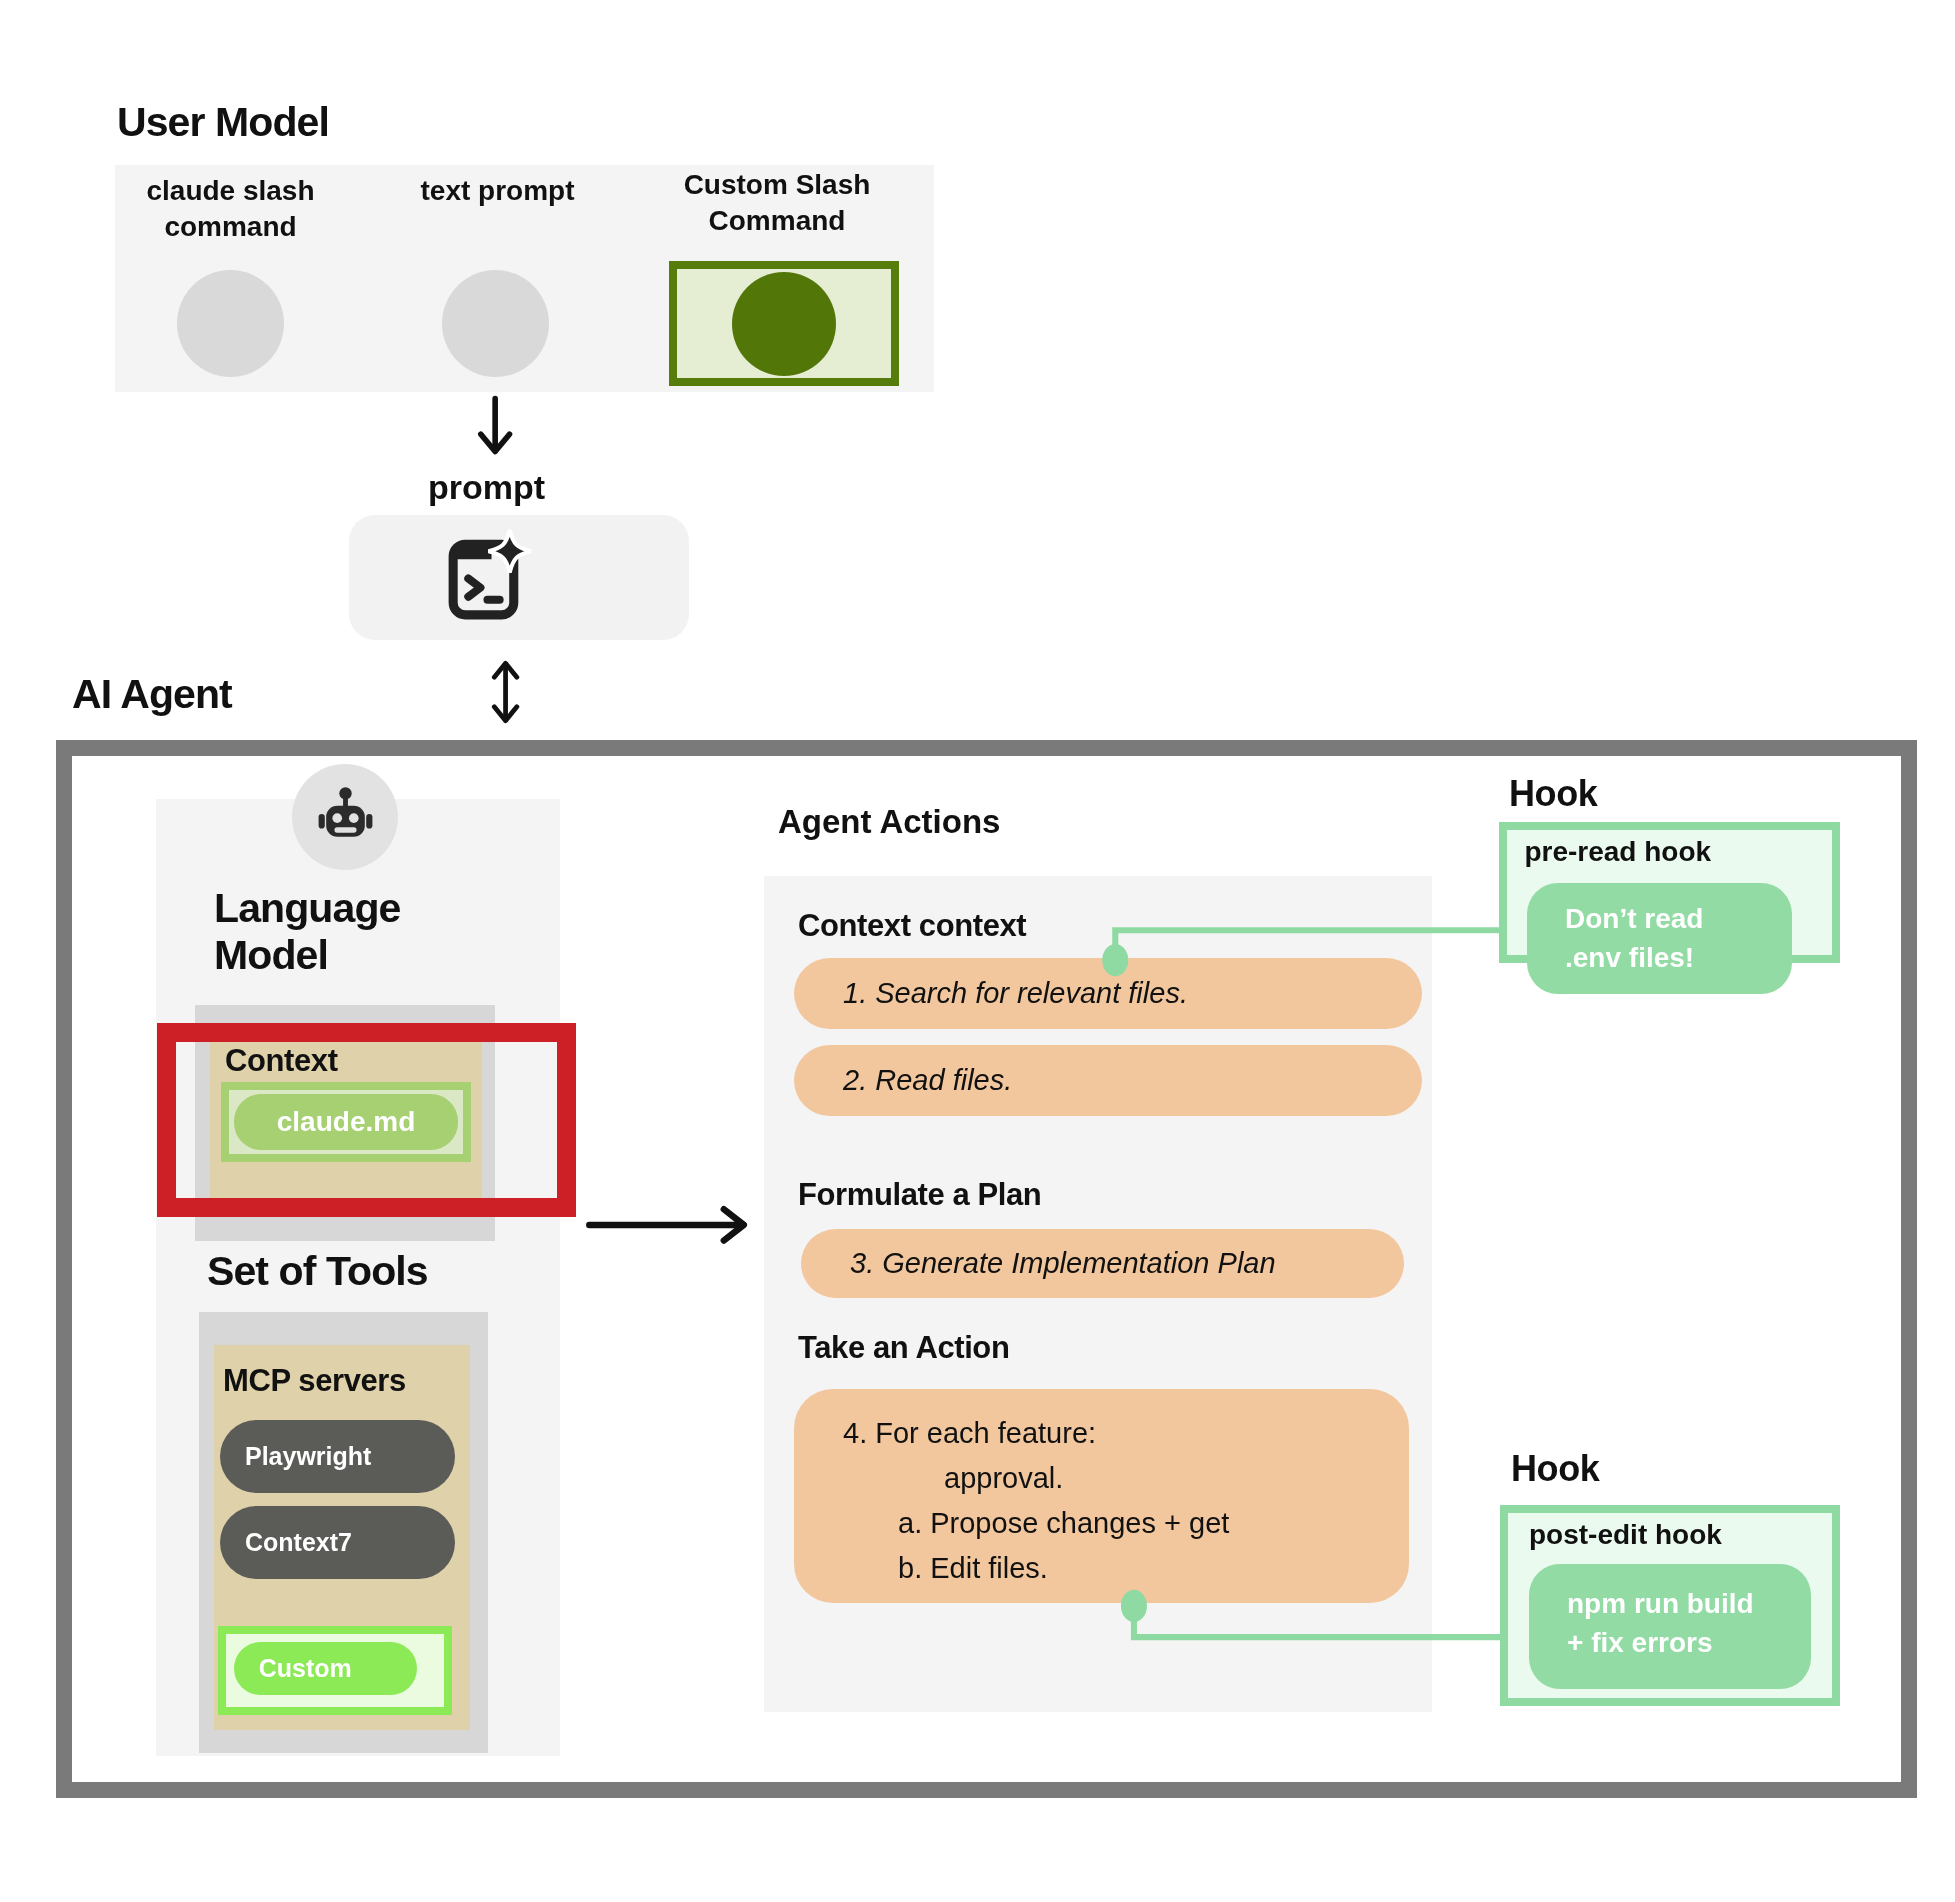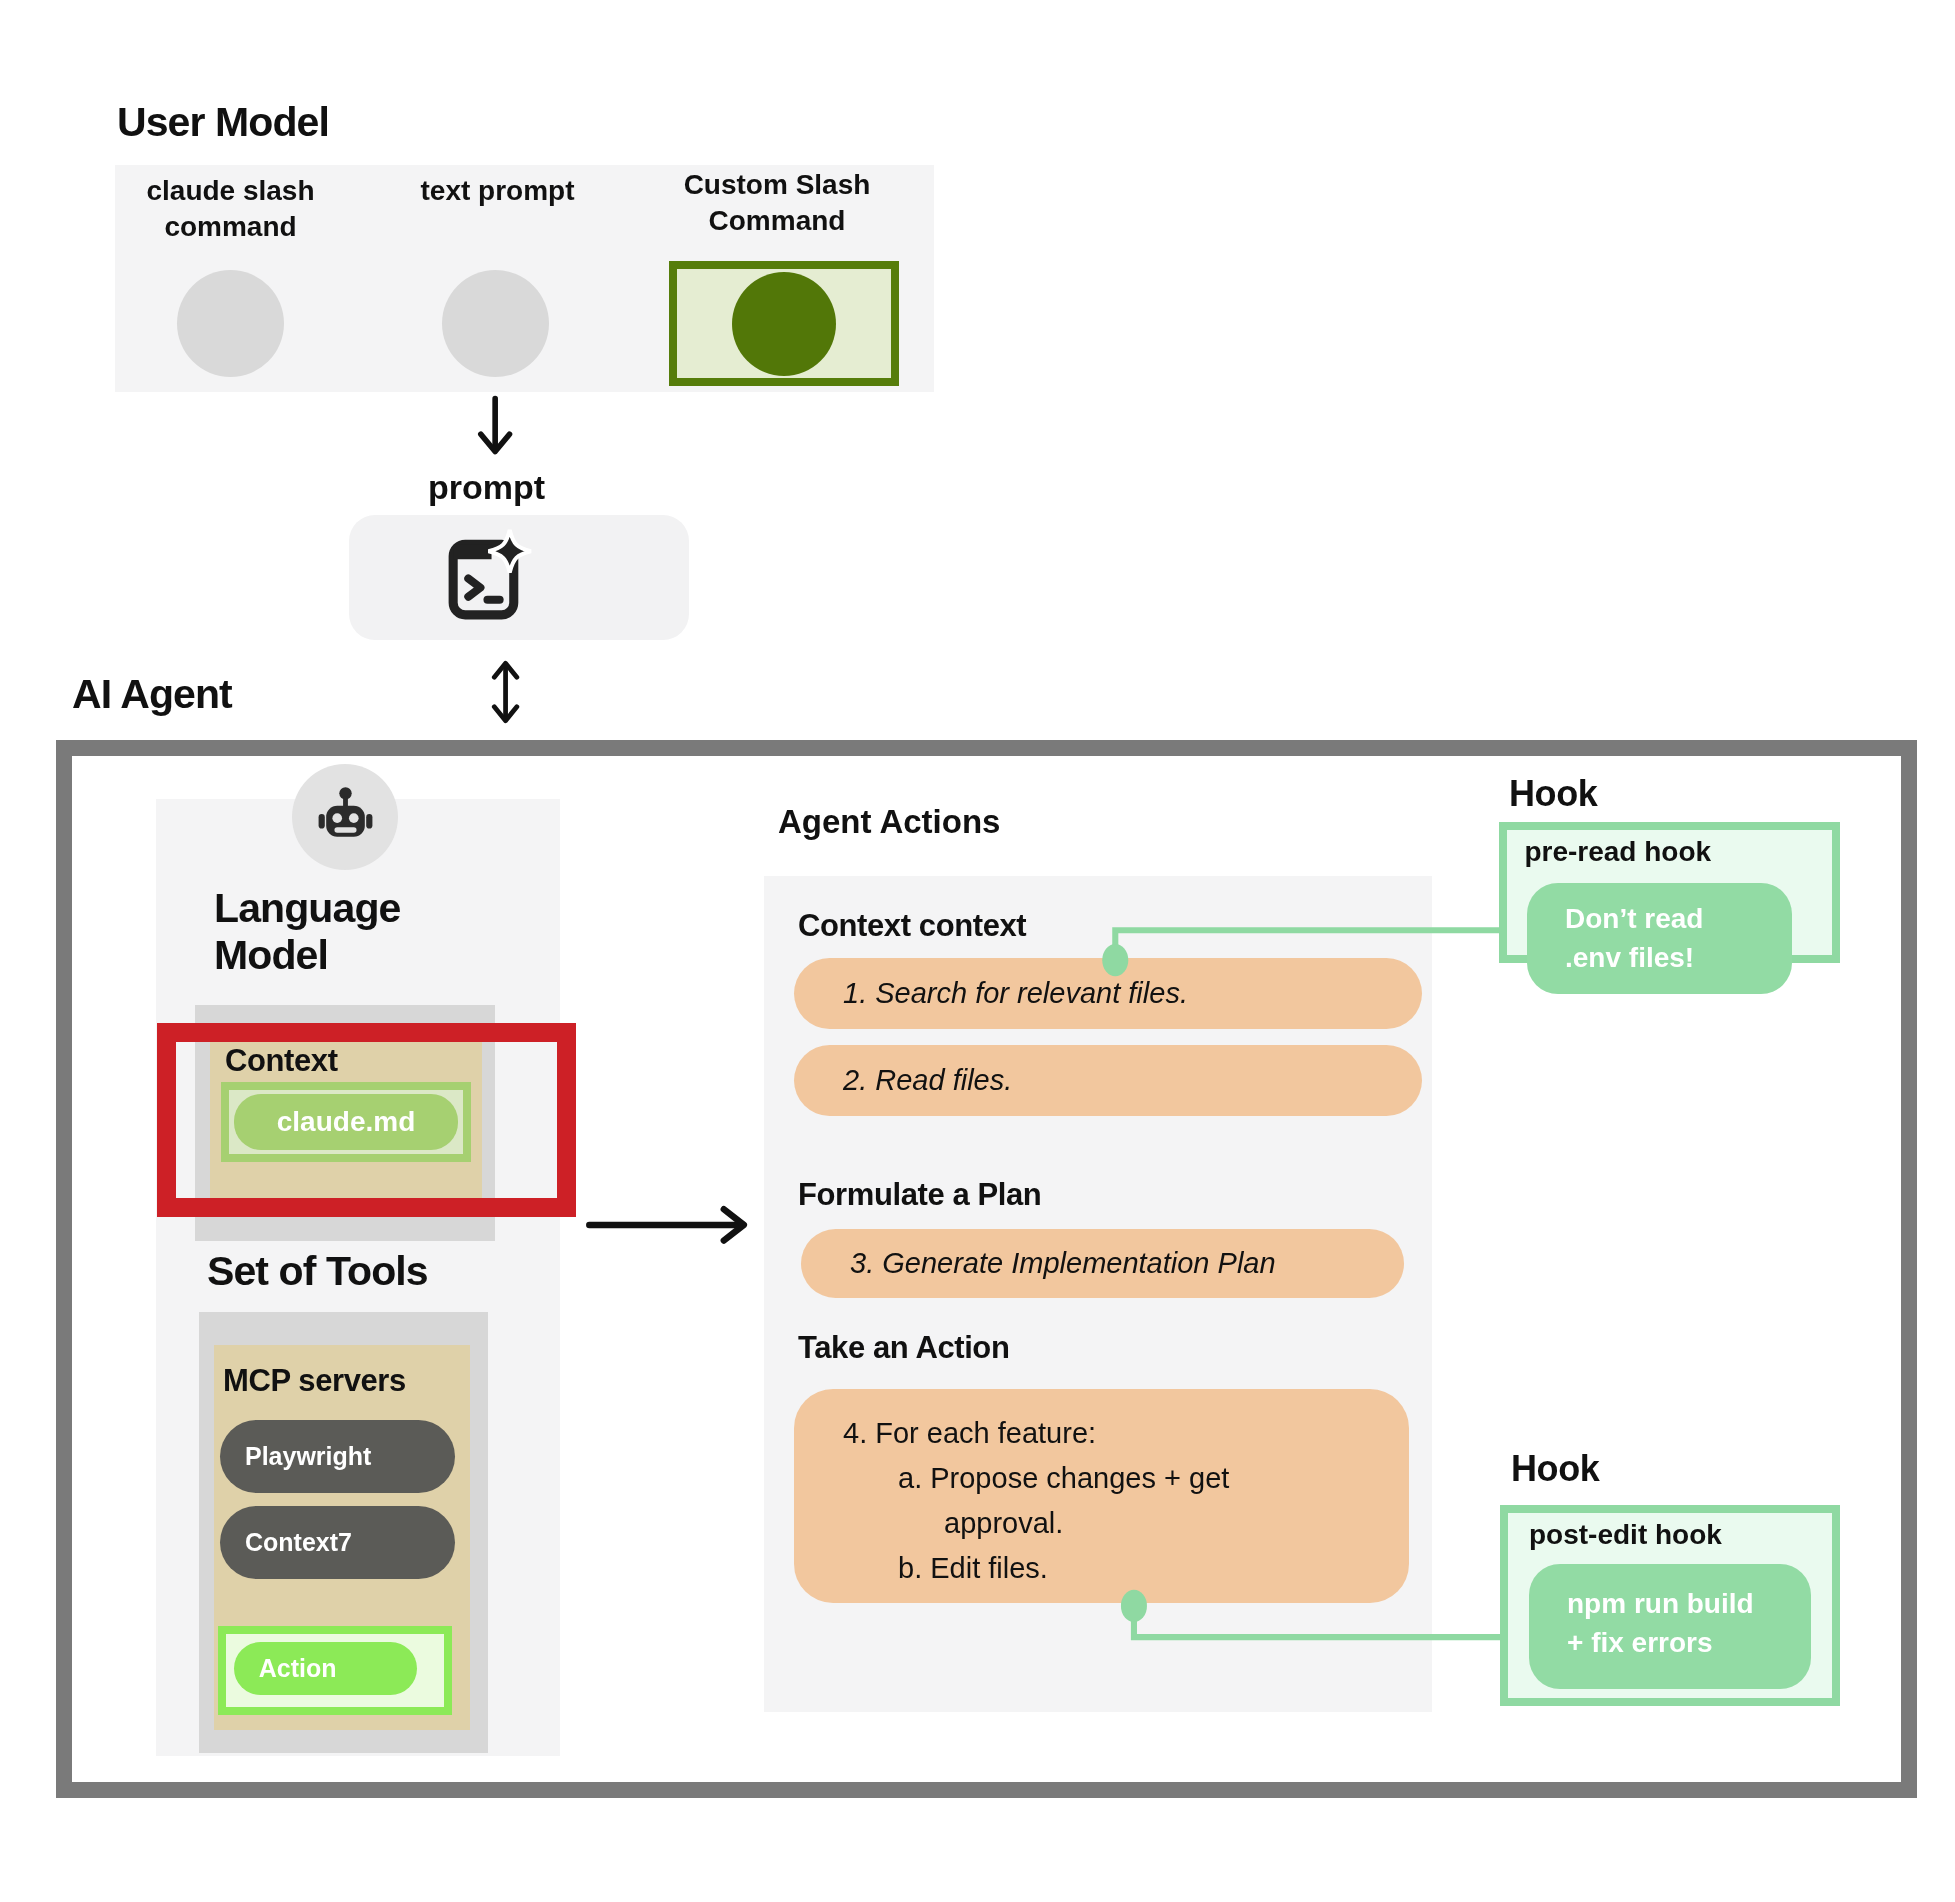--- a/index.html
+++ b/index.html
@@ -104,43 +104,43 @@
   <div class="abs tanbox" style="left:214px;top:1345px;width:256px;height:385px;"></div>
   <div class="abs h-md" style="left:223px;top:1363px;">MCP servers</div>
 
   <div class="abs pill-dark" style="left:220px;top:1420px;width:235px;height:73px;">Playwright</div>
   <div class="abs pill-dark" style="left:220px;top:1506px;width:235px;height:73px;">Context7</div>
 
   <div class="abs" style="left:218px;top:1626px;width:234px;height:89px;box-sizing:border-box;
        border:8.7px solid var(--green-bright,#8cea57);background:var(--green-bright-light,#ebfbdf);">
     <div style="position:absolute;left:7.8px;top:7.8px;width:183px;height:53px;border-radius:26.5px;
          background:var(--green-bright,#8cea57);color:#fff;font-weight:bold;font-size:25px;
-         display:flex;align-items:center;padding-left:25px;box-sizing:border-box;">Action</div>
+         display:flex;align-items:center;padding-left:25px;box-sizing:border-box;">Custom</div>
   </div>
 
   <div class="abs b" style="left:778px;top:803px;font-size:33px;">Agent Actions</div>
 
   <div class="abs panel" style="left:764px;top:876px;width:668px;height:836px;"></div>
 
   <div class="abs h-md" style="left:798px;top:908px;">Context context</div>
 
   <div class="abs pill-orange" style="left:794px;top:958px;width:628px;height:71px;">1. Search for relevant files.</div>
   <div class="abs pill-orange" style="left:794px;top:1045px;width:628px;height:71px;">2. Read files.</div>
 
   <div class="abs h-md" style="left:798px;top:1177px;">Formulate a Plan</div>
 
   <div class="abs pill-orange" style="left:801px;top:1229px;width:603px;height:69px;">3. Generate Implementation Plan</div>
 
   <div class="abs h-md" style="left:798px;top:1330px;">Take an Action</div>
 
   <div class="abs" style="left:794px;top:1389px;width:615px;height:214px;border-radius:39px;
        background:var(--orange,#f2c79e);font-size:29px;line-height:1.55;padding-top:22px;box-sizing:border-box;">
     <div style="padding-left:49px;">4. For each feature:</div>
+    <div style="padding-left:150px;">approval.</div>
     <div style="padding-left:104px;">a. Propose changes + get</div>
-    <div style="padding-left:150px;">approval.</div>
     <div style="padding-left:104px;">b. Edit files.</div>
   </div>
 
   <div class="abs h-lg" style="left:1509px;top:773px;">Hook</div>
 
   <div class="abs hook-box" style="left:1499px;top:822px;width:341px;height:141px;">
     <div class="hook-name" style="padding:6px 0 0 17.4px;">pre-read hook</div>
     <div class="hook-pill" style="position:absolute;left:20px;top:53px;width:265px;height:111px;">
       <div>Don’t read</div>
       <div>.env files!</div>

